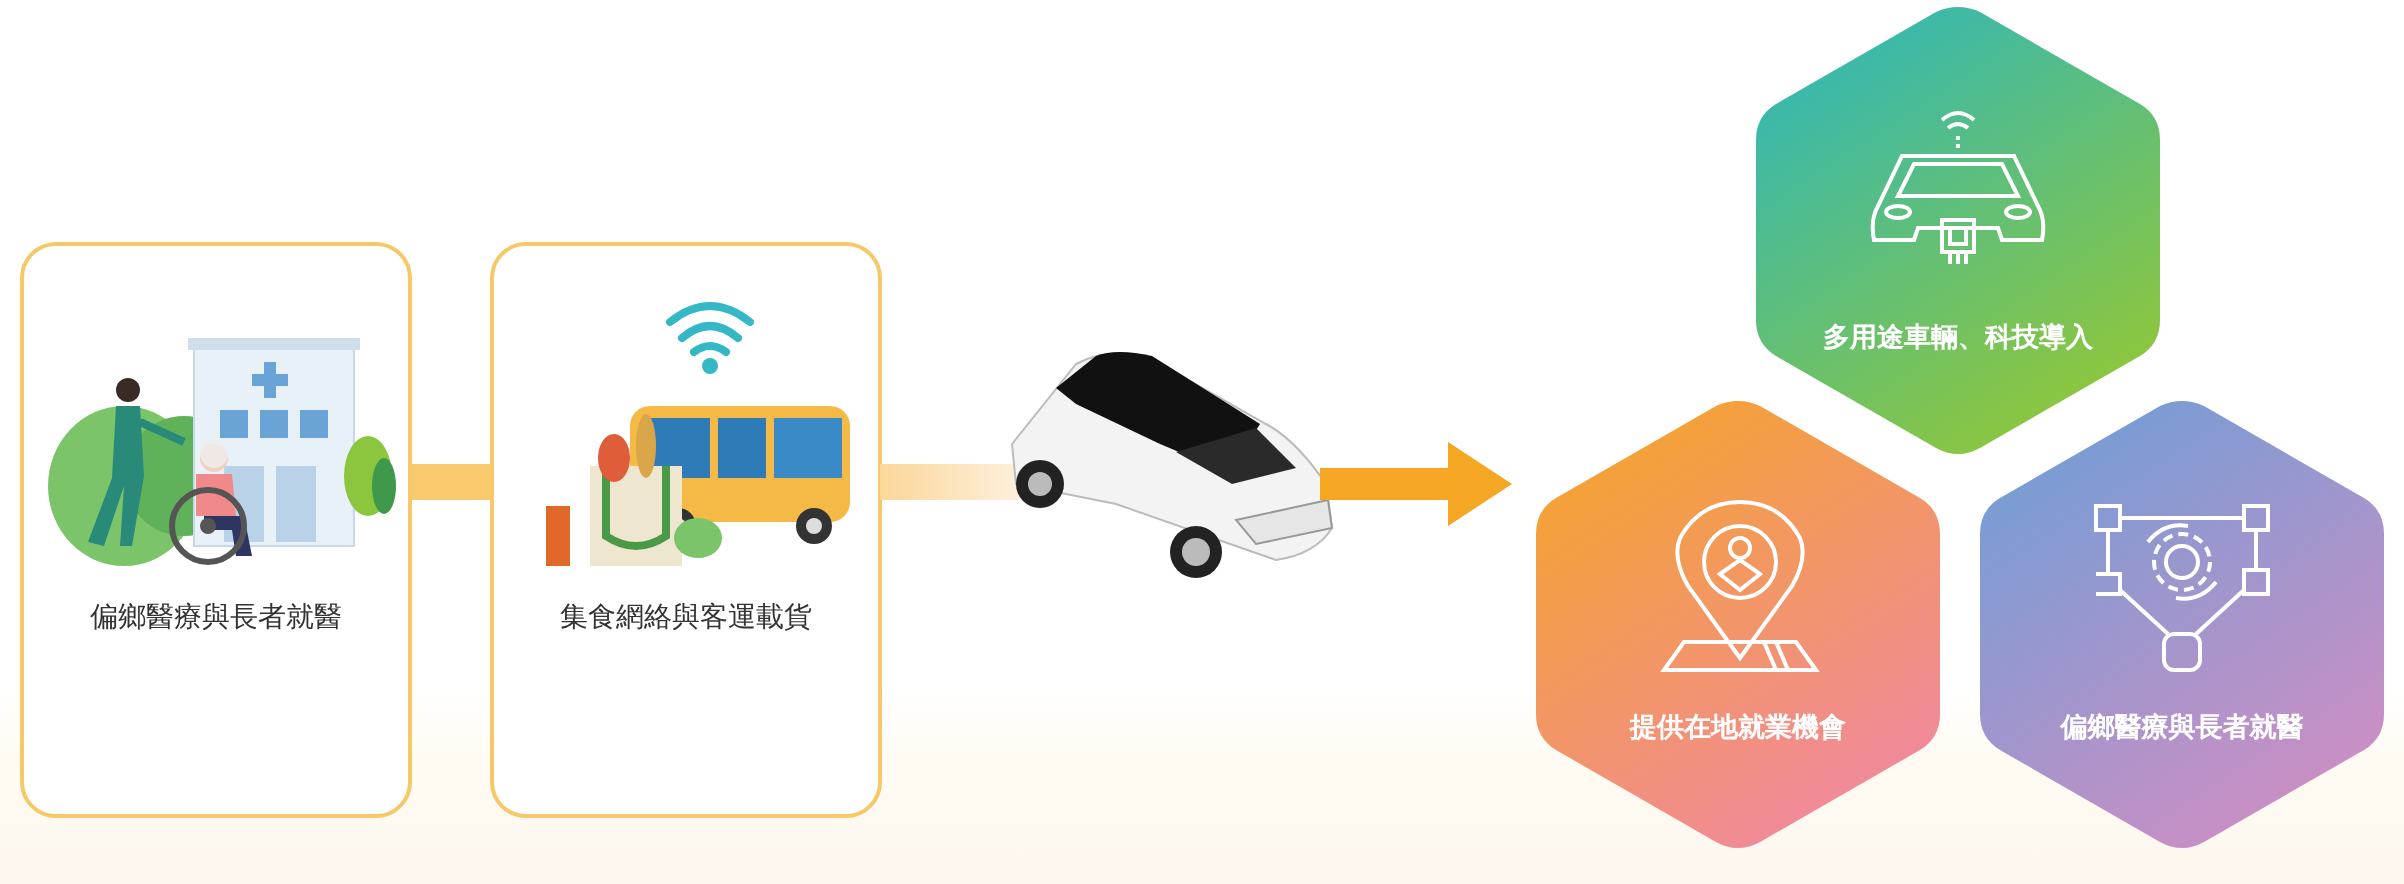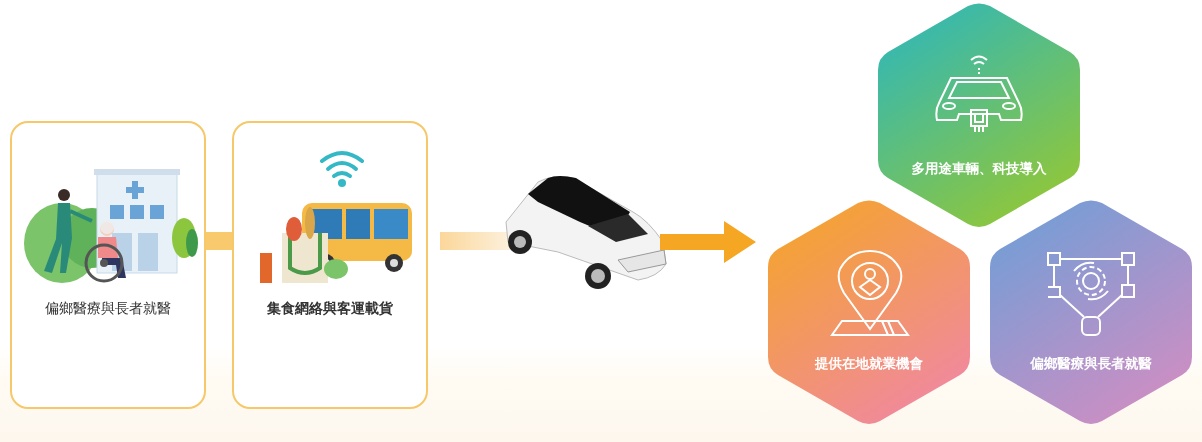--- a/index.html
+++ b/index.html
@@ -43,21 +43,21 @@
       <path d="M80 115 L100 115 L104 135 L96 135 L94 122 L80 122Z" fill="#2d3560"></path>
       <circle cx="82" cy="120" r="18" fill="none" stroke="#555" stroke-width="3"></circle>
       <circle cx="82" cy="120" r="4" fill="#555"></circle>
     </svg>
   </div>
   <div class="label">偏鄉醫療與長者就醫</div>
 </div>
 
 <div class="conn" style="left:206px;width:40px;background:#f9c96e;"></div>
 
-<div class="box" style="left:232px;font-weight:bold;">
+<div class="box" style="left:245px;">
   <div class="illus">
     <svg width="176" height="145" viewBox="0 0 176 145">
       <g fill="none" stroke="#35b8c6" stroke-width="4" stroke-linecap="round">
         <path d="M78 18 Q98 2 118 18"></path>
           <path d="M84 26 Q98 14 112 26"></path>
           <path d="M90 33 Q98 27 106 33"></path>
       </g>
       <circle cx="98" cy="40" r="4" fill="#35b8c6"></circle>
       <rect x="58" y="60" width="110" height="58" rx="10" fill="#f5b945"></rect>
       <rect x="64" y="66" width="34" height="30" fill="#2e7bb8"></rect>

